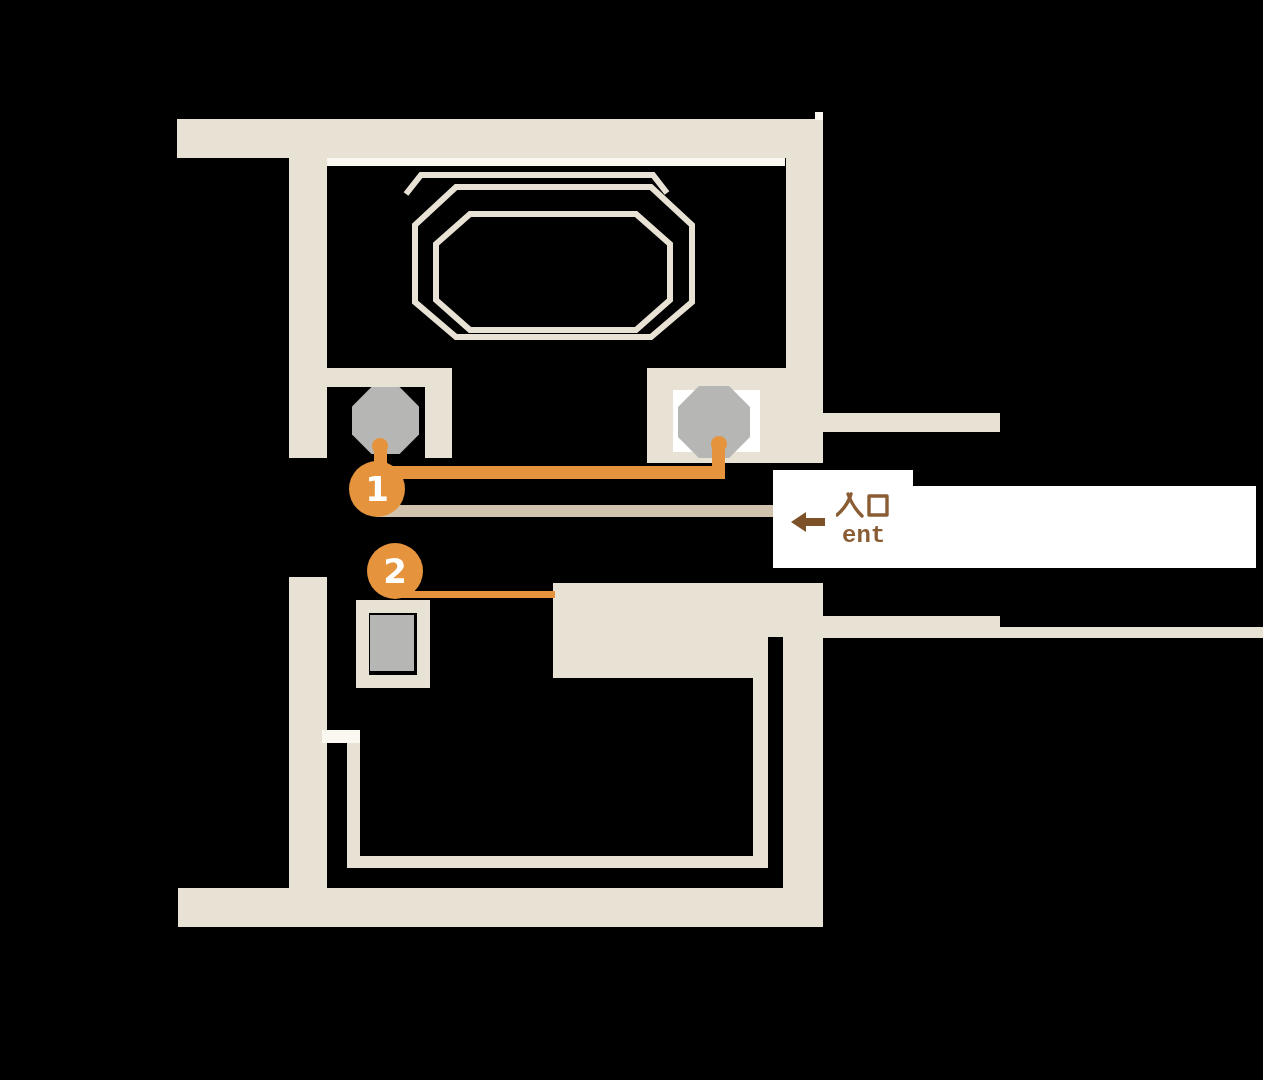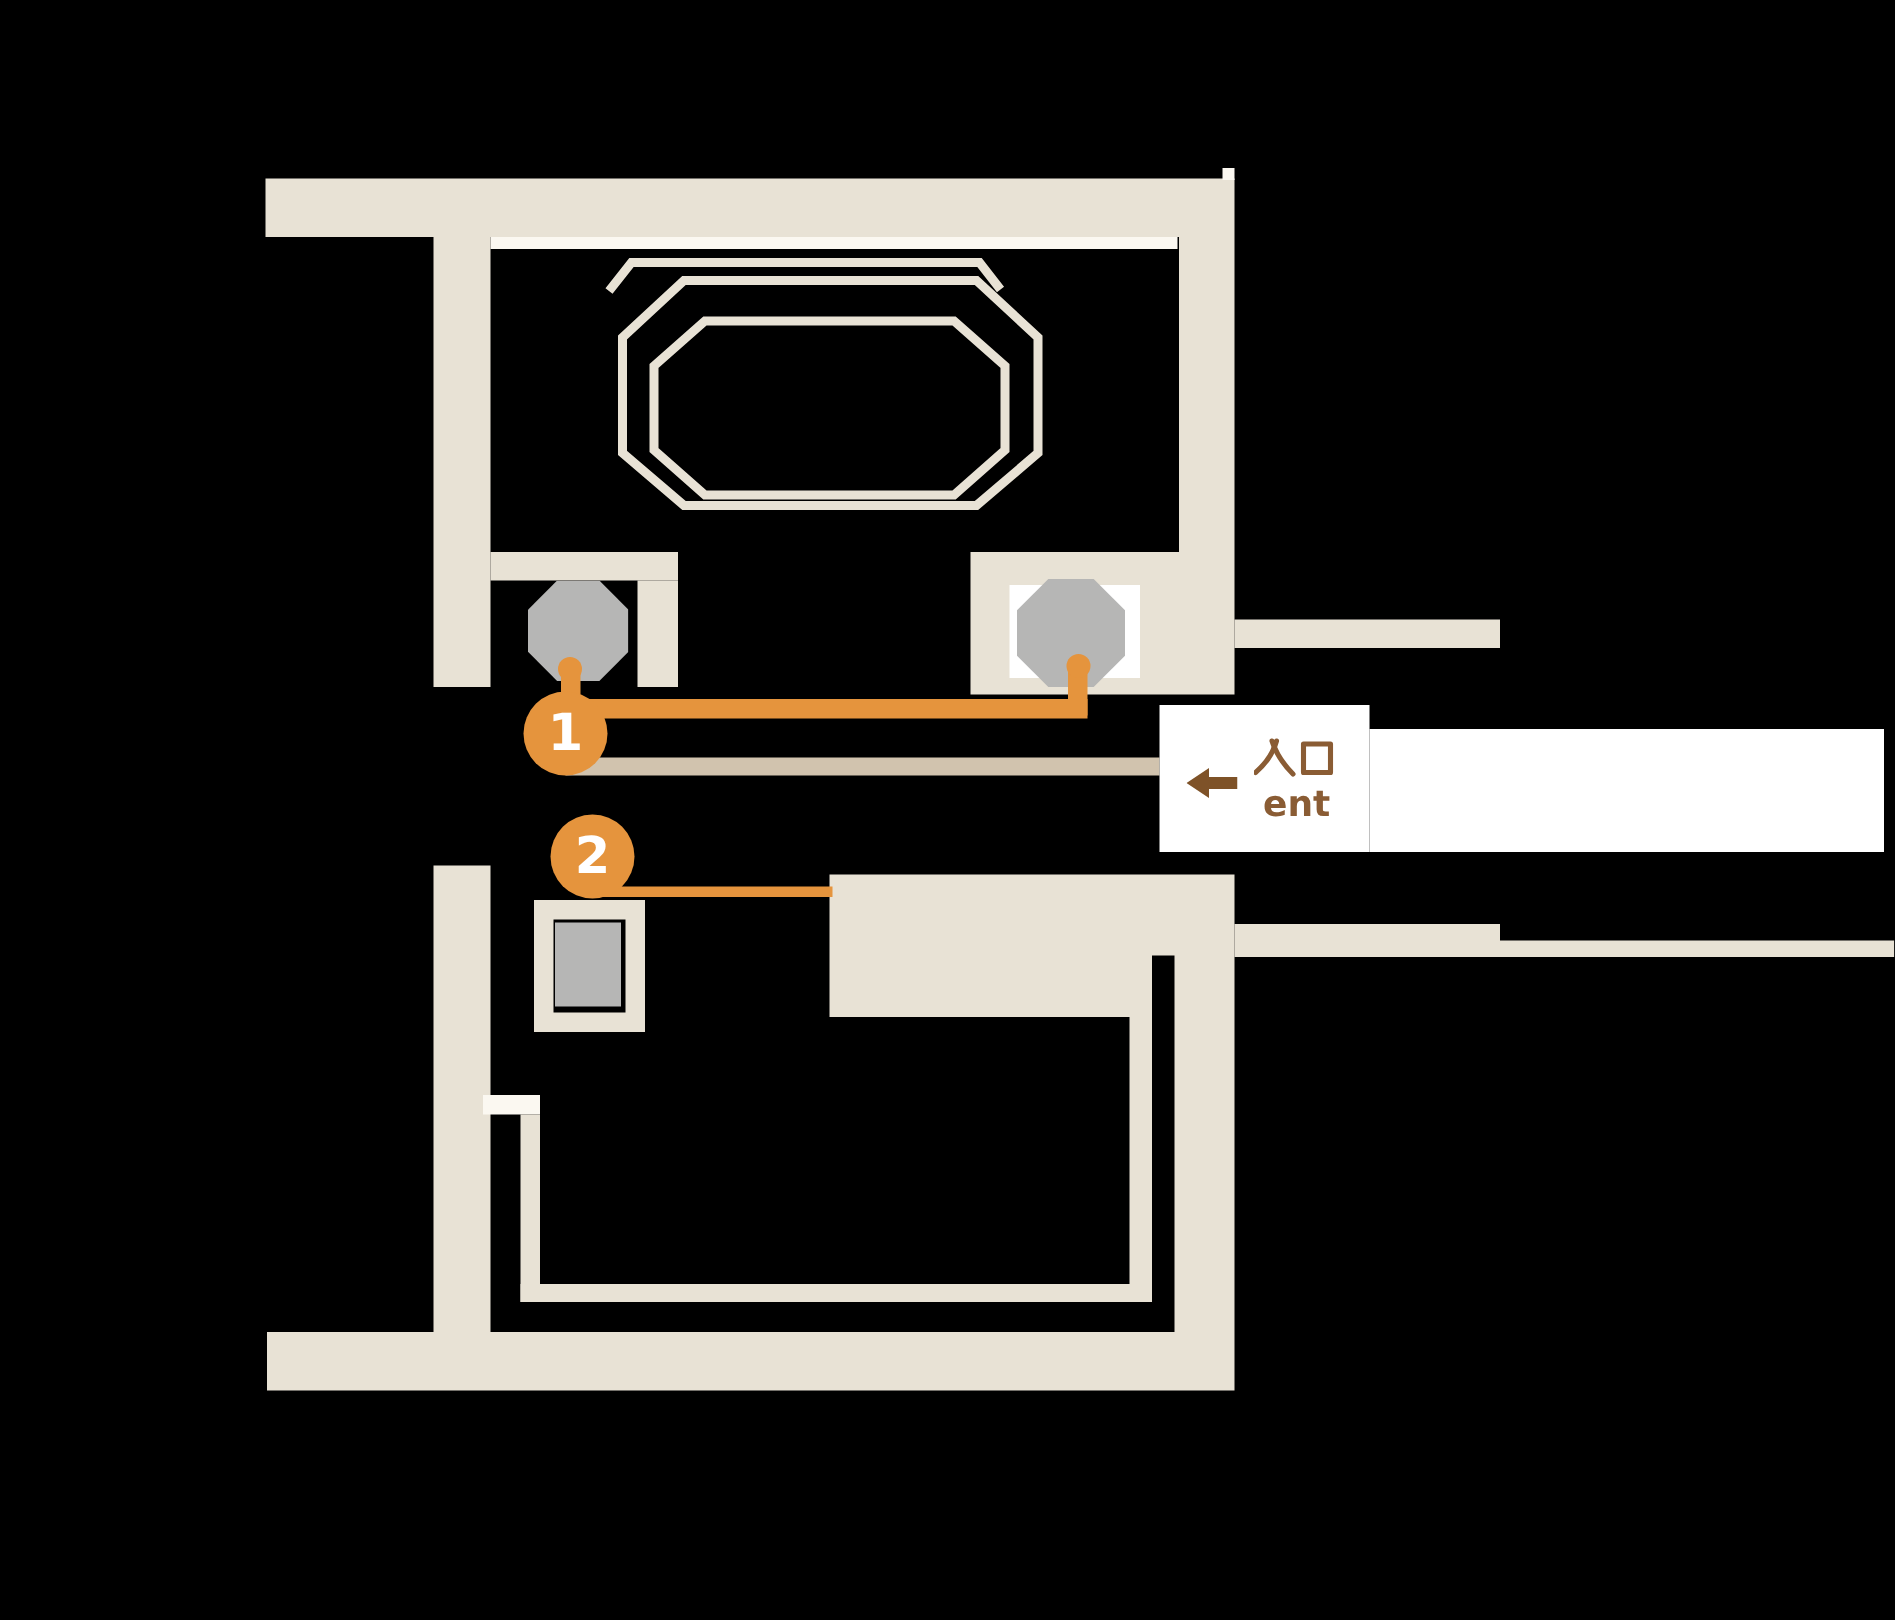--- a/index.html
+++ b/index.html
@@ -88,15 +88,15 @@
   </svg>
 
   <span class="abs" role="img" style="left:836px;top:490px;" aria-label="入口">
     <svg width="54" height="28" viewBox="0 0 54 28">
       <path d="M15 4 C13 11 8 19 1 25" fill="none" stroke="var(--brown)" stroke-width="3.4" stroke-linecap="round"></path>
       <path d="M12 4 C15 13 20 20 26 26" fill="none" stroke="var(--brown)" stroke-width="3.4" stroke-linecap="round"></path>
       <path d="M33 6 H51 V25 H33 Z" fill="none" stroke="var(--brown)" stroke-width="3.4" stroke-linejoin="round"></path>
     </svg>
   </span>
 
-  <span class="abs ent-en" style="left:842px;top:524px;">ent</span>
+  <span class="abs ent-en" style="left:842px;top:524px;font-family:Liberation Mono, monospace;">ent</span>
 
 </div>
 
 </body></html>

